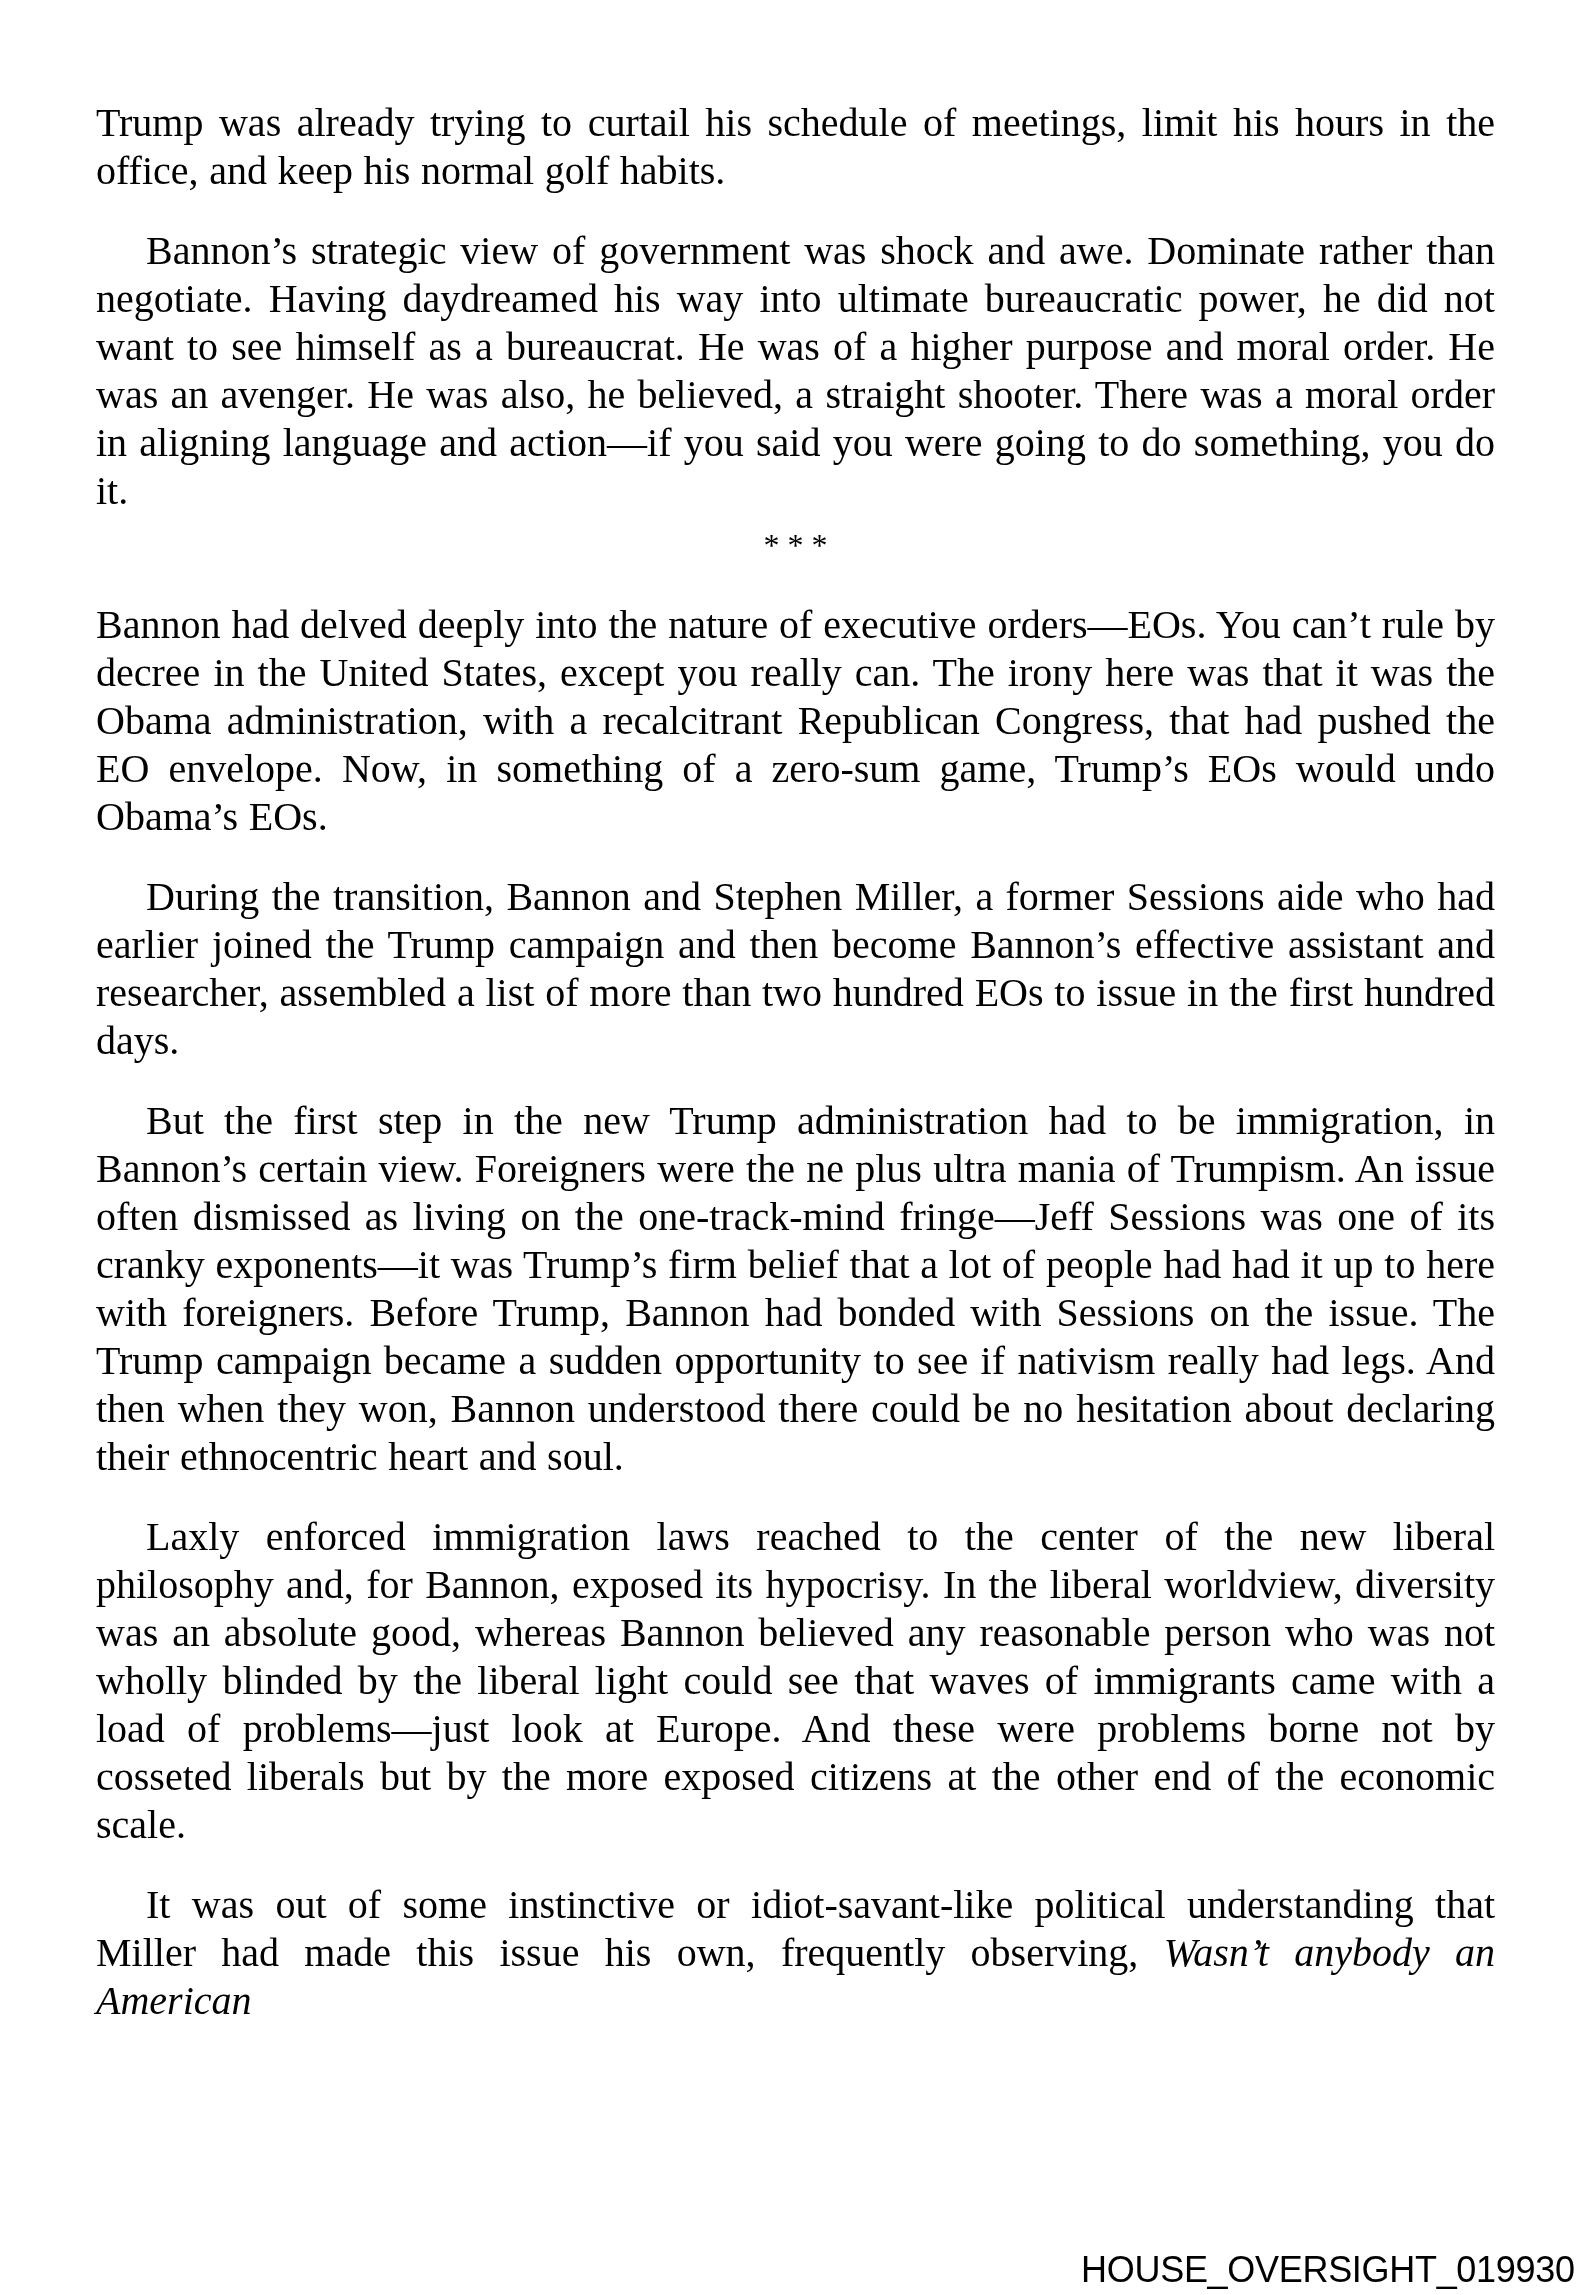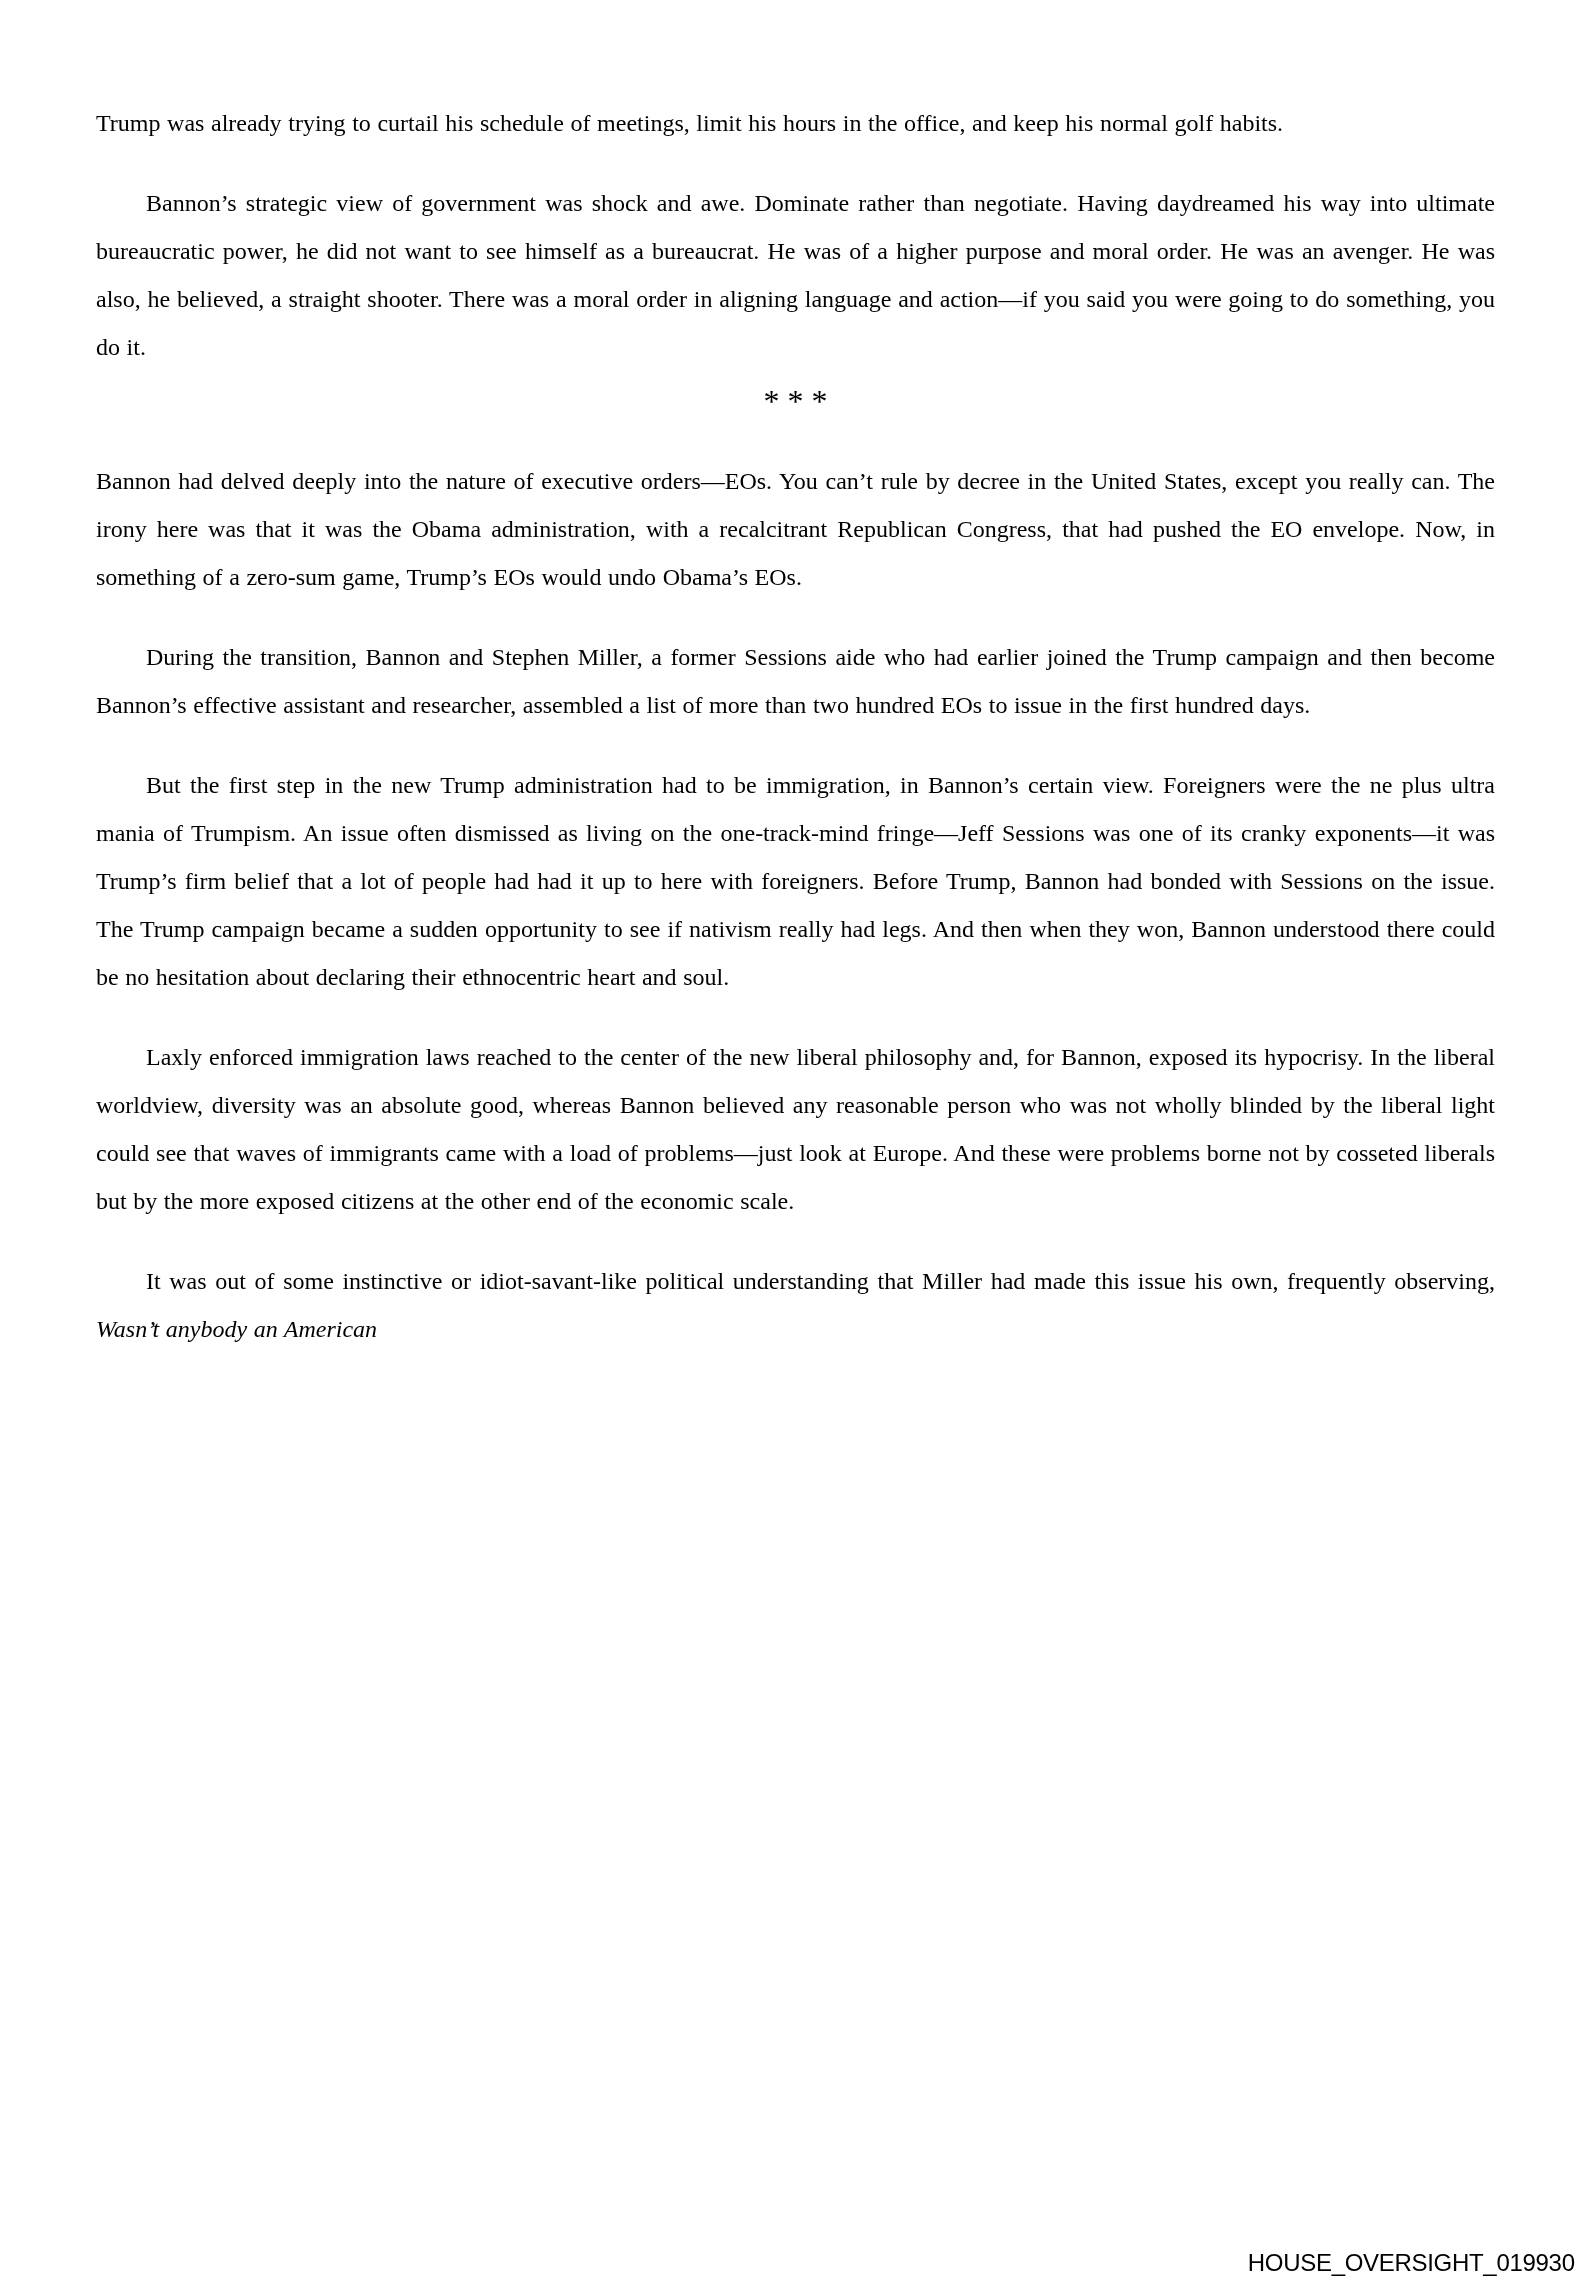--- a/index.html
+++ b/index.html
@@ -16,21 +16,21 @@
     font-family: "Liberation Serif", "DejaVu Serif", serif;
     overflow: hidden;
   }
   .content {
     position: absolute;
     left: 96px;
     top: 99px;
     width: 1399px;
   }
   .para {
-    font-size: 24px;
+    font-size: 40px;
     line-height: 48px;
     text-align: justify;
     margin: 0 0 32px 0;
     text-indent: 0;
     word-spacing: 0.6px;
   }
   .para.indent {
     text-indent: 50px;
   }
   .separator {
@@ -41,21 +41,21 @@
   }
   .italic {
     font-style: italic;
     margin-top: 12px;
   }
   .bates {
     position: absolute;
     top: 2249px;
     right: 17.3px;
     font-family: "Liberation Sans", "DejaVu Sans", sans-serif;
-    font-size: 24px;
+    font-size: 36px;
     letter-spacing: -0.3px;
     color: #000000;
     white-space: nowrap;
   }
 </style>
 </head>
 <body>
 
 <div class="page">
   <div class="content">

